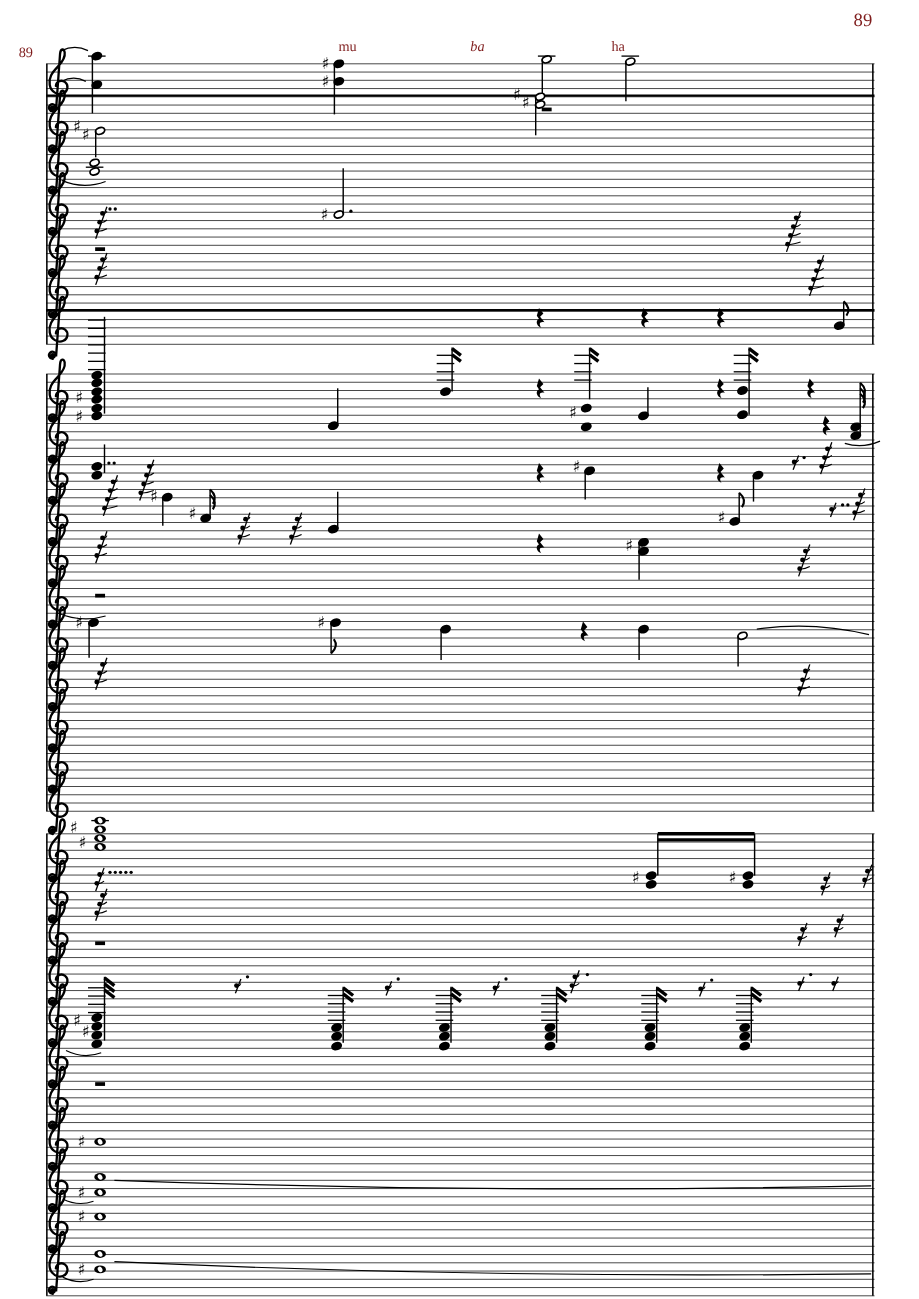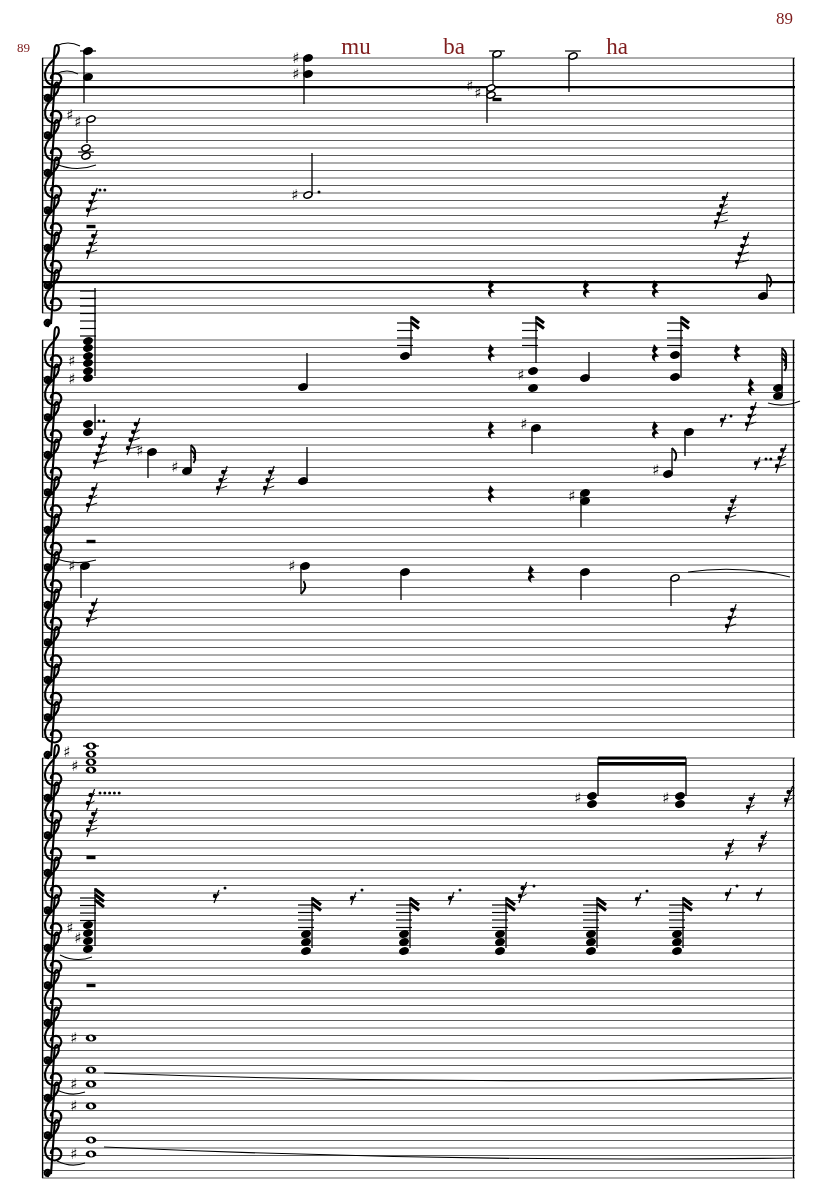--- a/index.html
+++ b/index.html
@@ -2,21 +2,21 @@
 <html><head>
 <meta charset="utf-8">
 <style>
   html,body{margin:0;padding:0;background:#fff;}
   .page{position:relative;width:835px;height:1181px;background:#fff;overflow:hidden;
         font-family:"Liberation Serif","DejaVu Serif",serif;color:#000;}
   .page svg{position:absolute;left:0;top:0;}
   .ovl{position:absolute;white-space:nowrap;color:#7f1d1d;}
   .pgnum{font-size:17px;}
   .msnum{font-size:13px;}
-  .lyric{font-size:23px;transform:translateX(-50%);margin-left:40px;}
+  .lyric{font-size:13px;transform:translateX(-50%);}
 </style>
 </head>
 <body>
 
 <div class="page">
   <svg id="score" width="835" height="1181" viewBox="0 0 835 1181" xmlns="http://www.w3.org/2000/svg">
     <defs>
       <symbol id="gclef" viewBox="0 0 24 66">
         <circle cx="8" cy="58.5" r="2.7" fill="#000"></circle>
         <path d="M8 61.3 C4.8 61 3.4 57.6 5.6 55.6 C7.6 53.8 10.6 55 10.8 57.8 L11 59 L14.6 9 C15 3.6 18.2 4.2 18.8 7.6 C19.6 12.4 16.4 16.6 12.4 20.8 C7 26.4 4.2 30.6 5.2 37 C6.2 43.6 12.6 47 17.6 44.8 C21.8 42.9 22.6 37.2 19.2 34.6 C15.9 32.1 11.2 33.8 10.8 38" fill="none" stroke="#000" stroke-width="2.1" stroke-linecap="round"></path>
@@ -672,15 +672,15 @@
         <ellipse cx="91" cy="1154" rx="5.3" ry="3.6" fill="#000000"></ellipse>
         <ellipse cx="91" cy="1154" rx="2.6" ry="2" fill="#fff" transform="rotate(60 91 1154)"></ellipse>
         <path d="M104 1147 Q 448 1162.5 792 1158" fill="none" stroke="#000000" stroke-width="1.1"></path>
         <path d="M57 1161 Q 71 1168 85 1163" fill="none" stroke="#000000" stroke-width="1.1"></path>
       </g>
   </svg>
 
   <div class="ovl pgnum" style="left:776px;top:9px;">89</div>
   <div class="ovl msnum" style="left:17px;top:40px;">89</div>
   <div class="ovl lyric" style="left: 316px; top: 34px;">mu</div>
-  <div class="ovl lyric" style="left: 414px; top: 34px;">ba</div>
-  <div class="ovl lyric" style="left: 577px; top: 34px;">ha</div>
+  <div class="ovl lyric" style="left: 434px; top: 34px; font-style: italic;">ba</div>
+  <div class="ovl lyric" style="left: 562px; top: 34px;">ha</div>
 </div>
 
 </body></html>

